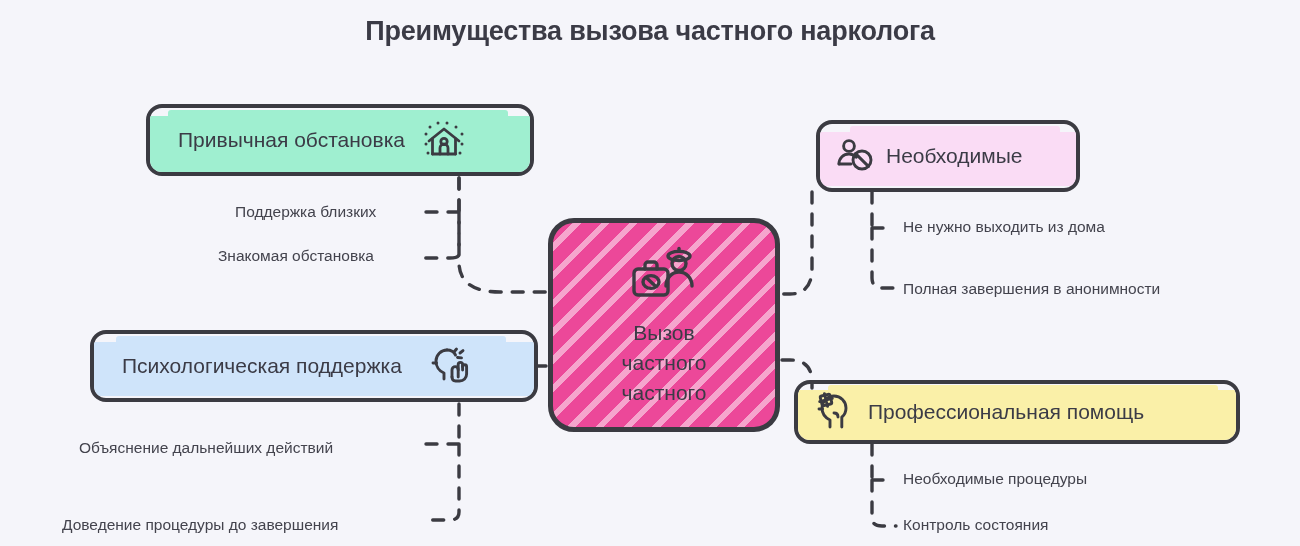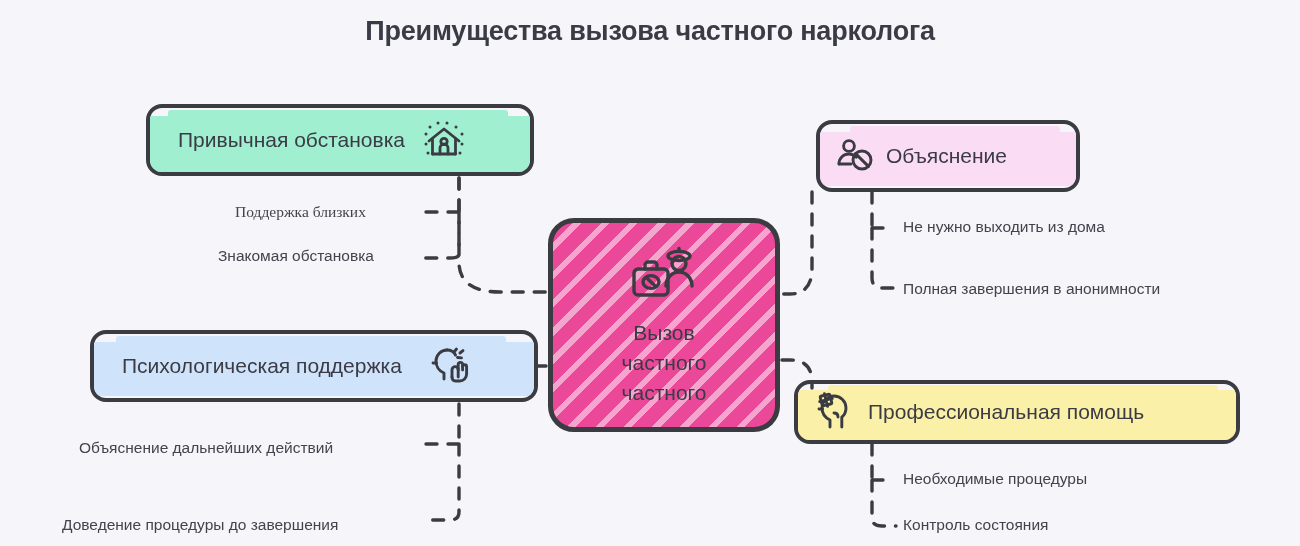--- a/index.html
+++ b/index.html
@@ -114,21 +114,21 @@
   .sub-label {
     position: absolute;
     font-size: 15.5px;
     color: #43434d;
     white-space: nowrap;
     text-align: center;
   }
 
   .sub-l { text-align: right; }
 
-  #sub-home-1   { left: 235px; top: 203px; font-family: Liberation Serif, serif; }
+  #sub-home-1   { left: 235px; top: 203px; }
   #sub-home-2   { left: 218px; top: 247px; }
   #sub-anon-1   { left: 903px; top: 218px; }
   #sub-anon-2   { left: 903px; top: 280px; }
   #sub-psych-1  { left: 79px;  top: 439px; }
   #sub-psych-2  { left: 62px;  top: 516px; }
   #sub-prof-1   { left: 903px; top: 470px; }
   #sub-prof-2   { left: 903px; top: 516px; }
 </style>
 </head>
 <body>
@@ -214,21 +214,21 @@
     <div class="marker" style="left:30px; top:2px; width:210px; height:12px; background:#fadcf5;"></div>
     <div class="node-icon" style="margin-left:12px;">
       <svg width="46" height="46" viewBox="0 0 46 46" fill="none" stroke="#3b3b42" stroke-width="2.9" stroke-linecap="round" stroke-linejoin="round">
         <circle cx="17" cy="13" r="5.4"></circle>
         <path d="M7 31 c0-6 4.5-10 10-10 c3 0 5.6 1.2 7.4 3.2"></path>
         <path d="M7 31 h12"></path>
         <circle cx="30" cy="27" r="9"></circle>
         <path d="M23.6 20.6 L36.4 33.4"></path>
       </svg>
     </div>
-    <div class="node-label" style="margin-left:8px;">Объяснение</div>
+    <div class="node-label" style="margin-left:8px;">Необходимые</div>
   </div>
 
   <div class="node" id="node-psych">
     <div class="marker" style="left:-6px; top:8px; width:458px; height:54px; background:#cfe4fa;"></div>
     <div class="marker" style="left:22px; top:2px; width:390px; height:12px; background:#cfe4fa;"></div>
     <div class="node-label" style="margin-left:28px;">Психологическая поддержка</div>
     <div class="node-icon" style="margin-left:22px;">
       <svg width="46" height="46" viewBox="0 0 46 46" fill="none" stroke="#3b3b42" stroke-width="2.9" stroke-linecap="round" stroke-linejoin="round">
         <path d="M20 36 V30 c-5-2-8-7-8-12 c0-6 5-11 11-11"></path>
         <path d="M12.5 20 h-3.5"></path>

